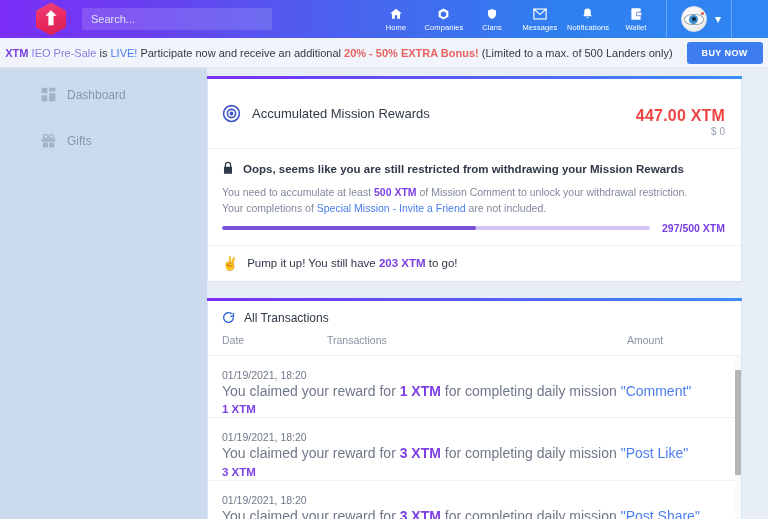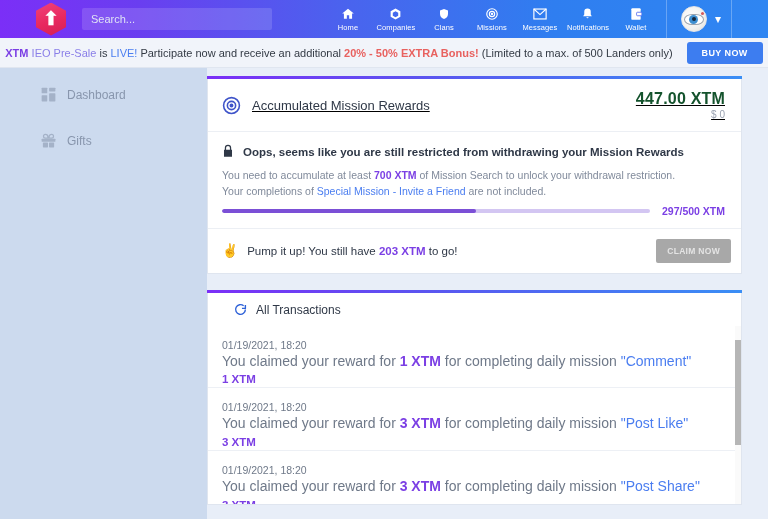--- a/index.html
+++ b/index.html
@@ -109,26 +109,25 @@
   .side-ico { width:16px;height:16px;display:flex;align-items:center;justify-content:center;flex-shrink:0;}
 
   .content { flex: 1; padding: 8px 26px 0 0; overflow:hidden; }
 
   .card { background:#fff; border:1px solid #dfe5ef; border-top:none; }
   .card-topbar { height:3px; background: linear-gradient(90deg,#7b2ff7 0%, #5b54f0 40%, #3a8ef5 100%); }
 
   .card-head {
     display:flex; align-items:center; padding: 11px 16px 11px 14px;
     border-bottom:1px solid #eceff4;
-    text-decoration:underline;
   }
   .card-head .ch-ico { margin-right:11px; display:flex; }
   .card-head .ch-title { font-size:13px; color:#2f3847; }
   .ch-amt { margin-left:auto; text-align:right; }
-  .ch-amt .big { font-size:16px; font-weight:700; color:#14532d; letter-spacing:.2px; }
+  .ch-amt .big { font-size:16px; font-weight:700; color:#ef4444; letter-spacing:.2px;margin-top:17px; }
   .ch-amt .sub { font-size:10px; color:#9aa2b1; margin-top:1px; }
 
   .restrict { padding: 12px 16px 11px 14px; border-bottom:1px solid #eceff4; }
   .restrict-title { display:flex; align-items:center; gap:9px; font-size:11.5px; font-weight:700; color:#2f3847; }
   .restrict-body { margin-top:7px; font-size:10.5px; color:#808a9b; line-height:1.55; }
   .restrict-body .hl-p { color:#7b3fe4; font-weight:700;}
   .restrict-body .hl-b { color:#4a7df0; }
 
   .progress-row { display:flex; align-items:center; gap:12px; margin-top:5px; }
   .progress-track { flex:1; height:4px; border-radius:2px; background:#d3c6f2; overflow:hidden; }
@@ -139,21 +138,21 @@
   .pump-ico { margin-right:9px; font-size:13px; }
   .pump-txt { font-size:11.5px; color:#2f3847; }
   .pump-txt .hl { color:#7b3fe4; font-weight:700;}
   .claim-btn {
     margin-left:auto; background:#a8a8a8; color:#e4e4e4;
     font-size:8.5px; font-weight:700; letter-spacing:.3px;
     border:none; border-radius:2px; padding:7px 11px; cursor:default;
   }
 
   .card2 { margin-top: 16px; }
-  .tx-head { display:flex; align-items:center; padding: 10px 14px 9px 26px; }
+  .tx-head { display:flex; align-items:center; padding: 10px 14px 9px 14px; }
   .tx-head .t-ico { margin-right:9px; display:flex;}
   .tx-head .t-title { font-size:12px; color:#2f3847; }
 
   .tx-colhead {
     display:flex; font-size:10.5px; color:#8a93a3;
     padding: 0 14px 9px 14px; border-bottom:1px solid #edf0f5;
   }
   .col-date { width: 105px; flex-shrink:0;}
   .col-desc { flex:1; }
   .col-amt { width: 100px; flex-shrink:0;}
@@ -202,30 +201,20 @@
       </span>
       <span class="ni-lbl">Companies</span>
     </div>
     <div class="navitem">
       <span class="ni-ico">
         <svg width="12" height="14" viewBox="0 0 24 24" fill="#fff">
             <path d="M12 2 4 5v7c0 5 3.5 9 8 10 4.5-1 8-5 8-10V5z"></path>
           </svg>
       </span>
       <span class="ni-lbl">Clans</span>
-    </div>
-    <div class="navitem">
-      <span class="ni-ico">
-        <svg width="14" height="14" viewBox="0 0 24 24" fill="none" stroke="#fff" stroke-width="2">
-            <circle cx="12" cy="12" r="9"></circle>
-            <circle cx="12" cy="12" r="4.5"></circle>
-            <circle cx="12" cy="12" r="1" fill="#fff"></circle>
-          </svg>
-      </span>
-      <span class="ni-lbl">Missions</span>
     </div>
     <div class="navitem">
       <span class="ni-ico">
         <svg width="14" height="12" viewBox="0 0 24 20" fill="none" stroke="#fff" stroke-width="2">
             <rect x="1.5" y="1.5" width="21" height="17"></rect>
             <path d="M1.5 1.5 12 11 22.5 1.5"></path>
           </svg>
       </span>
       <span class="ni-lbl">Messages</span>
     </div>
@@ -320,51 +309,55 @@
         <div class="restrict">
           <div class="restrict-title">
             <span>
               <svg width="12" height="14" viewBox="0 0 18 22" fill="#2f3847">
                   <path d="M4 9V6a5 5 0 0 1 10 0v3h1.3v11H2.7V9zm2 0h6V6a3 3 0 0 0-6 0z"></path>
                 </svg>
             </span>
             <span>Oops, seems like you are still restricted from withdrawing your Mission Rewards</span>
           </div>
           <div class="restrict-body">
-            <div><span>You need to accumulate at least </span><span class="hl-p">700 XTM</span><span> of Mission Search to unlock your withdrawal restriction.</span></div>
+            <div><span>You need to accumulate at least </span><span class="hl-p">500 XTM</span><span> of Mission Comment to unlock your withdrawal restriction.</span></div>
             <div><span>Your completions of </span><span class="hl-b">Special Mission - Invite a Friend</span><span> are not included.</span></div>
           </div>
           <div class="progress-row">
             <div class="progress-track">
               <div class="progress-fill" id="pfill" style="width: 59.4%;"></div>
             </div>
             <span class="progress-lbl">297/500 XTM</span>
           </div>
         </div>
 
         <div class="pump">
           <span class="pump-ico">✌</span>
           <span class="pump-txt"><span>Pump it up! You still have </span><span class="hl">203 XTM</span><span> to go!</span></span>
-          <button class="claim-btn">CLAIM NOW</button>
         </div>
 
       </div>
     </div>
 
     <div class="card2">
       <div class="card-topbar"></div>
       <div class="card">
         <div class="tx-head">
           <span class="t-ico">
             <svg width="13" height="13" viewBox="0 0 24 24" fill="none" stroke="#2f62d8" stroke-width="2.6">
                 <path d="M21 12a9 9 0 1 1-3.2-6.9"></path>
                 <path d="M21 3.5V10h-6.3" stroke-linejoin="round"></path>
               </svg>
           </span>
           <span class="t-title">All Transactions</span>
+        </div>
+        <div class="tx-colhead">
+          <div class="col-date">Date</div>
+          <div class="col-desc">Transactions</div>
+          <div class="col-amt">Amount</div>
         </div>
         <div class="tx-scroll">
           <div id="txrows">
               <div class="tx-row">
                 <div class="col-date">01/19/2021, 18:20</div>
                 <div class="col-desc"><span>You claimed your reward for </span><span class="amt-in">1 XTM</span><span> for completing daily mission </span><span class="mname">"Comment"</span></div>
                 <div class="col-amt">1 XTM</div>
               </div>
               <div class="tx-row">
                 <div class="col-date">01/19/2021, 18:20</div>

